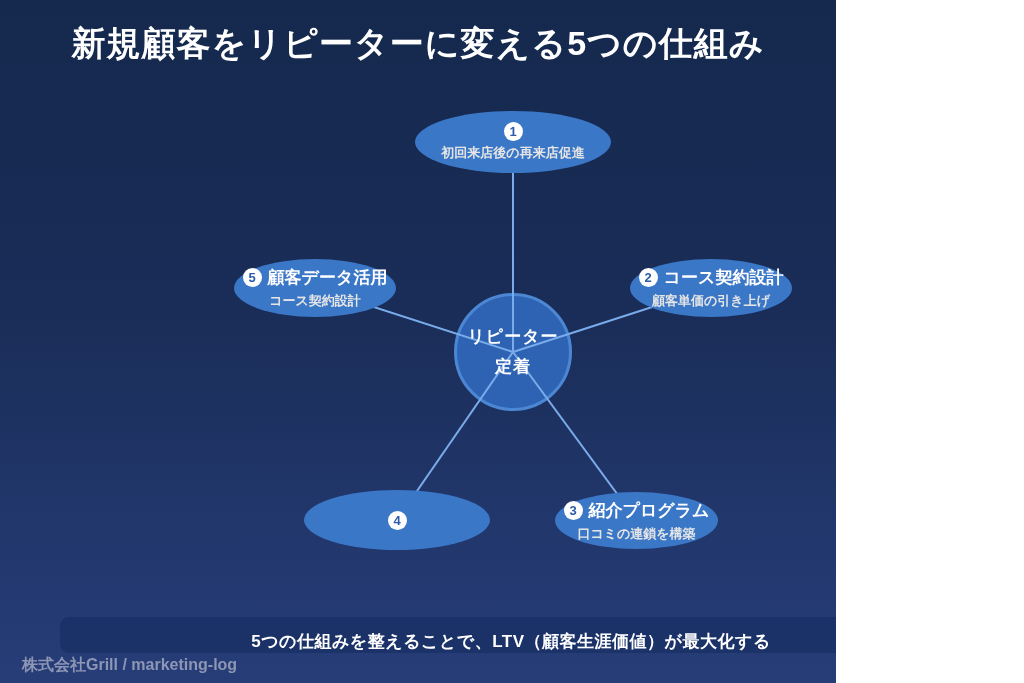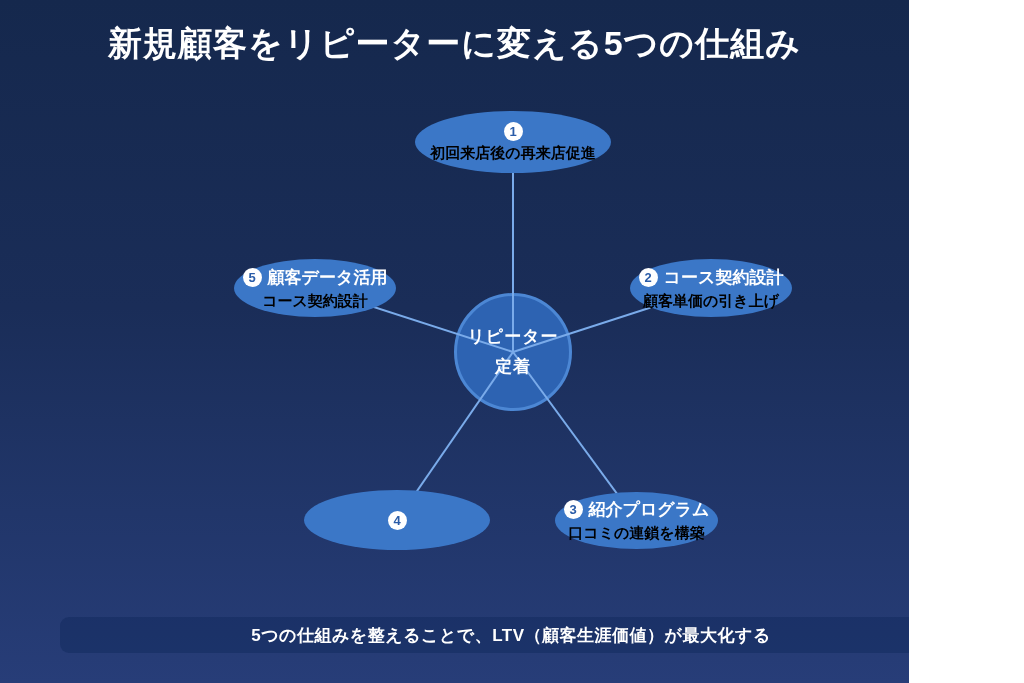--- a/index.html
+++ b/index.html
@@ -3,21 +3,21 @@
 <meta charset="utf-8">
 <style>
   * { margin: 0; padding: 0; box-sizing: border-box; }
   html, body { width: 1024px; height: 683px; }
   body {
     font-family: "Liberation Sans", "DejaVu Sans", sans-serif;
     overflow: hidden;
   }
   .slide {
     position: relative;
-    width: 909px;
+    width: 836px;
     height: 683px;
     background: linear-gradient(180deg, #15284d 0%, #1a2d58 45%, #21366a 75%, #273d78 100%);
     overflow: hidden;
   }
   .title {
     position: absolute;
     top: 21px;
     left: 0;
     width: 100%;
     text-align: center;
@@ -81,38 +81,38 @@
     width: 19px; height: 19px;
     border-radius: 50%;
     background: #ffffff;
     color: #2a5ca8;
     font-size: 13px;
     font-weight: 800;
     flex: 0 0 auto;
   }
   .node-sub {
     margin-top: 3px;
-    color: #000000;
-    font-size: 15px;
+    color: #e5e5e5;
+    font-size: 13px;
     font-weight: 700;
     white-space: nowrap;
   }
   .node-1 { left: 415px; top: 111px; width: 196px; height: 62px; }
   .node-2 { left: 630px; top: 259px; width: 162px; height: 58px; }
   .node-3 { left: 555px; top: 492px; width: 163px; height: 57px; }
   .node-4 { left: 304px; top: 490px; width: 186px; height: 60px; }
   .node-5 { left: 234px; top: 259px; width: 162px; height: 58px; }
   .banner {
     position: absolute;
     left: 60px; top: 617px;
     width: 902px; height: 36px;
     border-radius: 9px;
     background: rgba(10, 35, 82, 0.35);
     display: flex;
-    align-items: center;
+    align-items: flex-end;
     justify-content: center;
     z-index: 5;
   }
   .banner-text {
     color: #ffffff;
     font-size: 17px;
     font-weight: 800;
     letter-spacing: 0.5px;
   }
   .footer {
@@ -180,14 +180,15 @@
       <span class="badge">5</span>
       <span>顧客データ活用</span>
     </div>
     <div class="node-sub">コース契約設計</div>
   </div>
 
   <div class="banner">
     <span class="banner-text">5つの仕組みを整えることで、LTV（顧客生涯価値）が最大化する</span>
   </div>
 
+  <div class="footer">株式会社Grill / marketing-log</div>
 
 </div>
 
 </body></html>

